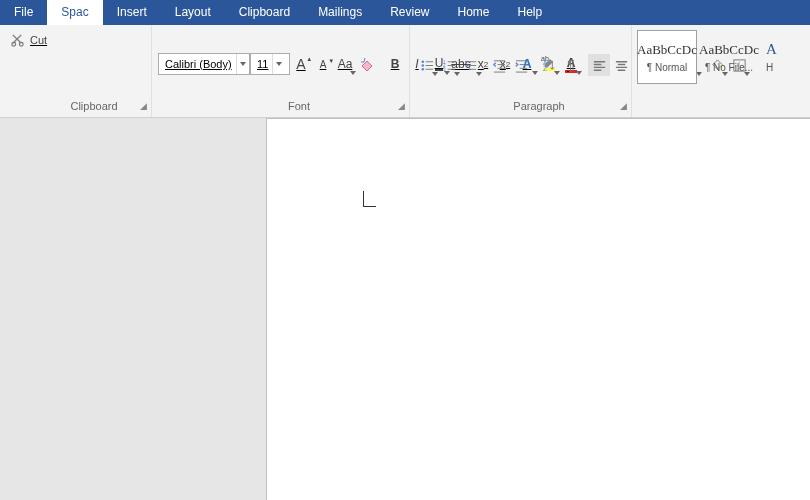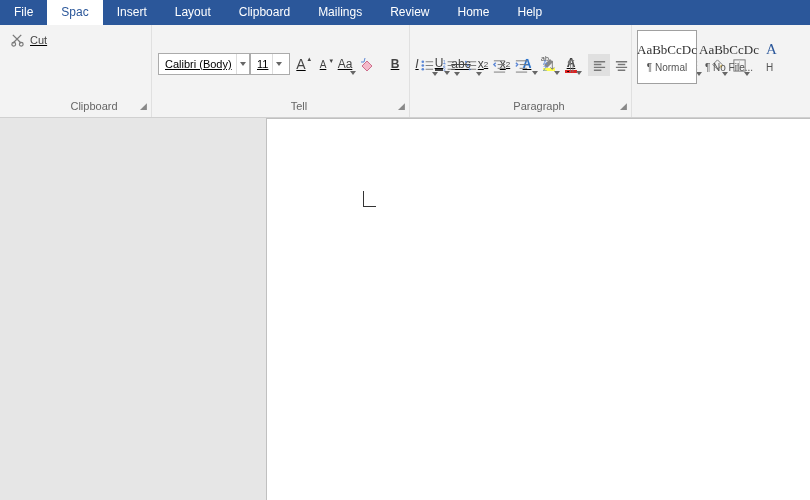--- a/index.html
+++ b/index.html
@@ -148,21 +148,21 @@
               <span style="position:absolute;font-size:7px;left:3px;top:2px">ab</span>
               <span class="dd tri"></span>
             </div>
         <div class="btn">
               <span style="border-bottom:3px solid #d22;padding:0 2px;font-weight:bold">A</span>
               <span class="dd tri"></span>
             </div>
       </div>
     </div>
       </div>
-    <div class="grplabel"><span>Tell</span><span class="launch">◢</span></div>
+    <div class="grplabel"><span>Font</span><span class="launch">◢</span></div>
   </div>
 
   <div class="group" style="width:222px">
     <div class="body">
         <div class="fcol" style="width:100%;gap:6px;padding-top:2px">
       <div class="frow">
         <div class="btn">
               <svg width="15" height="15" viewBox="0 0 16 16">
                 <circle cx="3" cy="4" r="1.4" fill="#5c87d6"></circle>
                 <circle cx="3" cy="8" r="1.4" fill="#5c87d6"></circle>

